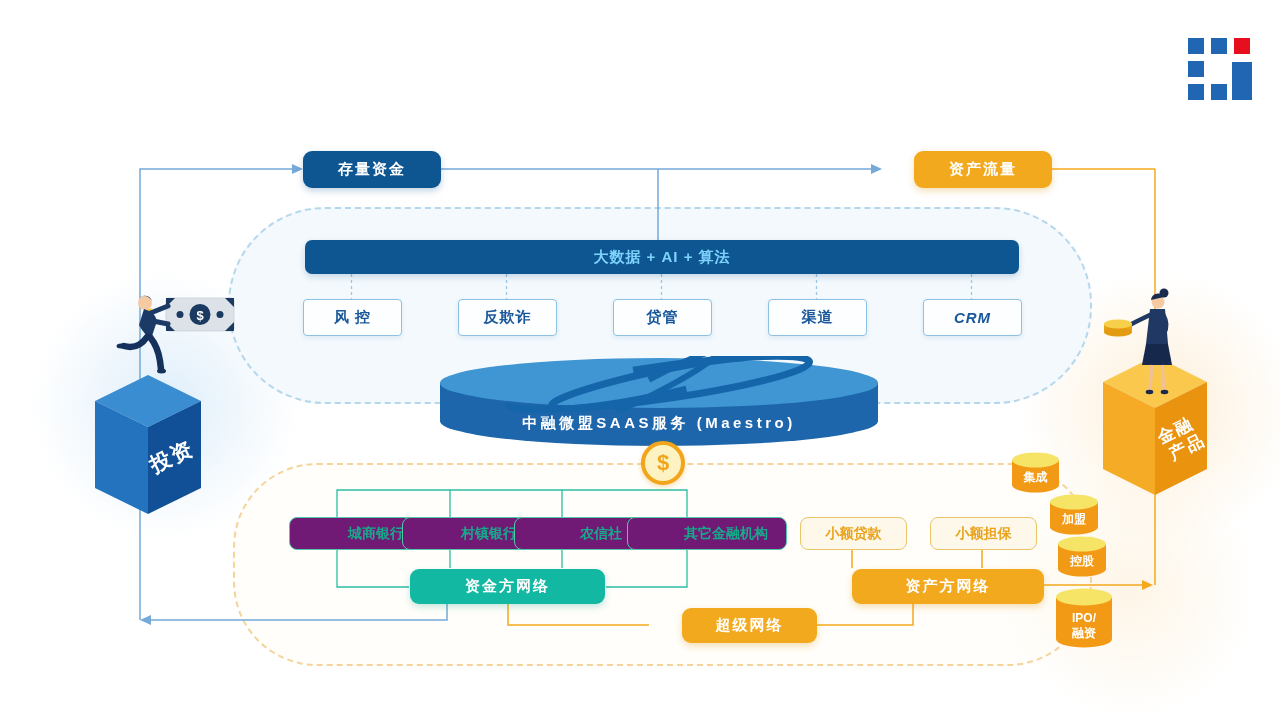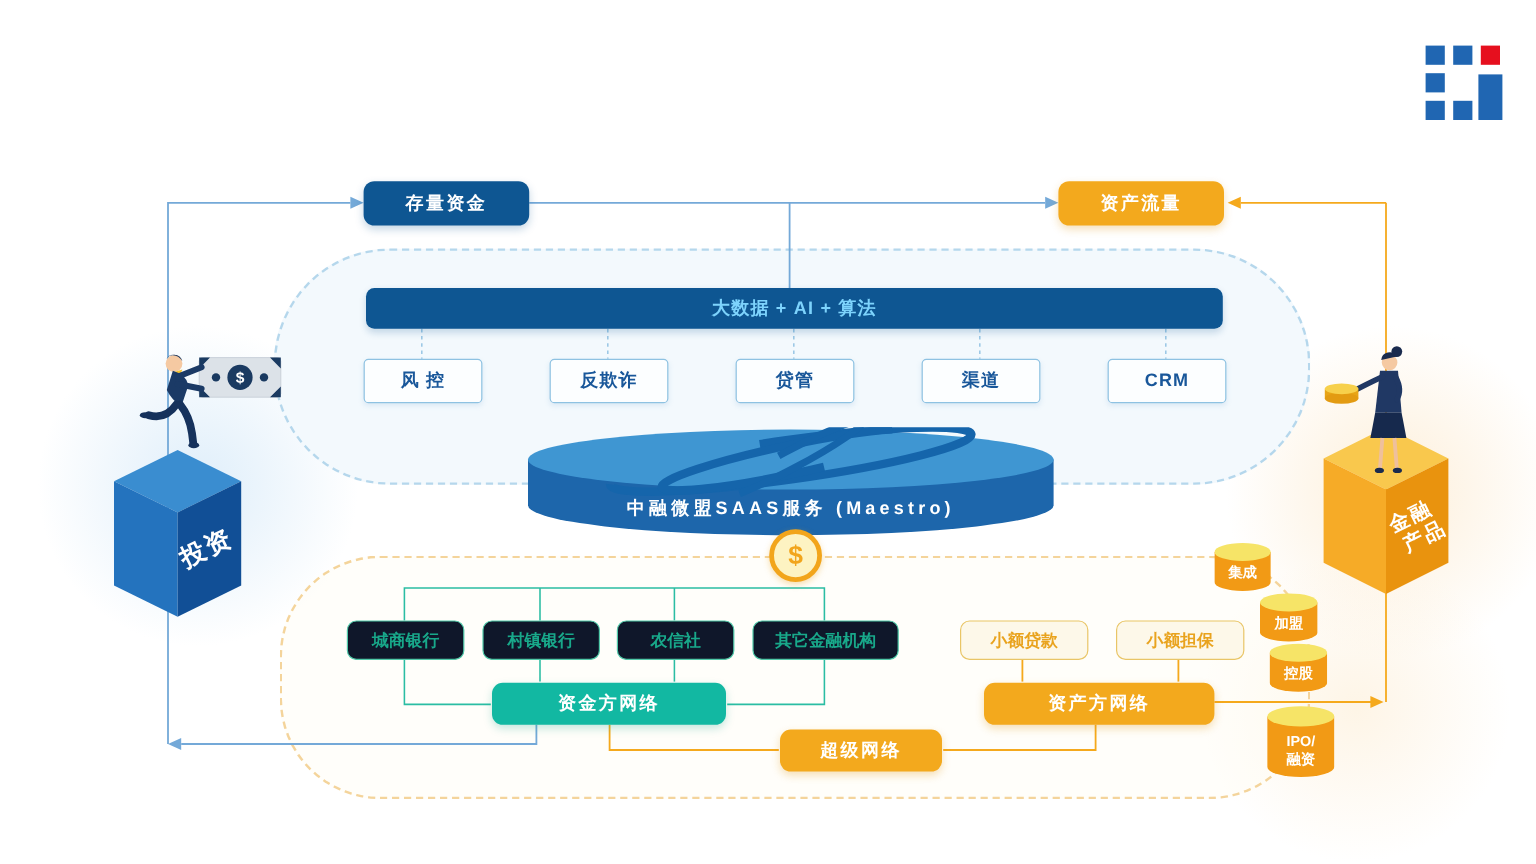--- a/index.html
+++ b/index.html
@@ -32,34 +32,34 @@
   .zone-blue{left:228px;top:207px;width:860px;height:193px;border:2px dashed #b5d7ec;
     border-radius:97px;background:#f3f9fd;}
   .zone-orange{left:233px;top:463px;width:855px;height:199px;border:2px dashed #f4d49b;
     border-radius:84px;background:rgba(255,252,245,0.45);}
 
   svg.lines{position:absolute;left:0;top:0;z-index:2;}
 
   .pill{position:absolute;display:flex;align-items:center;justify-content:center;
     color:#ffffff;font-weight:bold;font-size:15px;letter-spacing:2px;z-index:3;}
   .pill-blue{background:#0e5692;border-radius:9px;box-shadow:0 3px 7px rgba(14,86,146,0.25);}
-  .pill-orange{background:#f3a91d;border-radius:9px;box-shadow:0 3px 7px rgba(222,150,20,0.30);}
+  .pill-orange{background:#f3a91d;border-radius:9px;box-shadow:0 3px 7px rgba(222,150,20,0.30);margin-left:32px;}
   .pill-teal{background:#12b8a2;border-radius:9px;box-shadow:0 3px 7px rgba(18,160,140,0.25);}
 
   .bigbar{position:absolute;left:305px;top:240px;width:714px;height:34px;background:#0e5692;
     border-radius:7px;display:flex;align-items:center;justify-content:center;color:#7dd3fc;
     font-size:15px;font-weight:bold;letter-spacing:1px;z-index:3;box-shadow:0 3px 6px rgba(14,86,146,0.2);}
 
   .module{position:absolute;top:299px;height:35px;background:#fcfeff;border:1.5px solid #8ec2e2;
     border-radius:4px;display:flex;align-items:center;justify-content:center;color:#19579a;
     font-size:15px;font-weight:bold;letter-spacing:1px;z-index:3;box-shadow:0 2px 4px rgba(120,170,210,0.18);}
 
   .inst{position:absolute;top:517px;height:31px;border-radius:8px;display:flex;align-items:center;
     justify-content:center;font-size:14px;font-weight:bold;z-index:3;}
-  .inst-green{background:#0f172a;border:1.5px solid #4fc9a8;color:#18a88a;}
+  .inst-green{background:#701a75;border:1.5px solid #4fc9a8;color:#18a88a;padding-left:38px;}
   .inst-yellow{background:#fdf8e9;border:1.5px solid #e9c566;color:#e9a31e;}
 
   .coin{position:absolute;left:641px;top:441px;width:44px;height:44px;border-radius:50%;
     background:#fdf3c2;border:4px solid #f2a51b;box-sizing:border-box;display:flex;
     align-items:center;justify-content:center;color:#f2a51b;font-size:22px;font-weight:bold;
     z-index:3;box-shadow:0 2px 5px rgba(230,160,30,0.35);}
 
   .art{position:absolute;z-index:4;}
 </style>
 </head>
@@ -143,21 +143,21 @@
     </div>
   <div class="module" style="left:458px;width:97px;">
     <span>反欺诈</span>
     </div>
   <div class="module" style="left:613px;width:97px;">
     <span>贷管</span>
     </div>
   <div class="module" style="left:768px;width:97px;">
     <span>渠道</span>
     </div>
-  <div class="module" style="left:923px;width:97px;">
+  <div class="module" style="left:923px;width:97px;font-style:italic;">
     <span>CRM</span>
     </div>
 
   <svg class="art" style="left:439px;top:356px;z-index:3;" width="440" height="92" viewBox="0 0 440 92">
     <path d="M1,27 L1,65 A219,25 0 0 0 439,65 L439,27 Z" fill="#1d66ab"></path>
     <ellipse cx="220" cy="27" rx="219" ry="25" fill="#3f96d2"></ellipse>
     <g stroke="#1565ab" fill="none">
       <ellipse cx="220" cy="27" rx="152" ry="16.5" stroke-width="7" stroke-dasharray="310 130" transform="rotate(-8 220 27)"></ellipse>
       <ellipse cx="220" cy="27" rx="110" ry="12" stroke-width="7" stroke-dasharray="200 110" transform="rotate(168 220 27)"></ellipse>
       <ellipse cx="220" cy="27" rx="68" ry="7.5" stroke-width="6" stroke-dasharray="120 80" transform="rotate(-28 220 27)"></ellipse>

